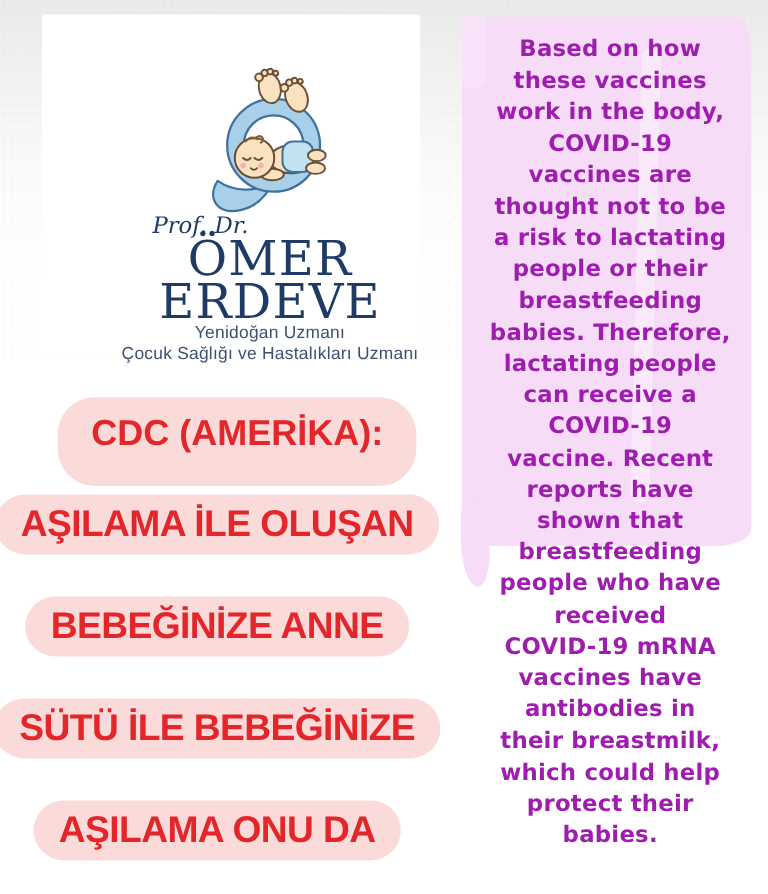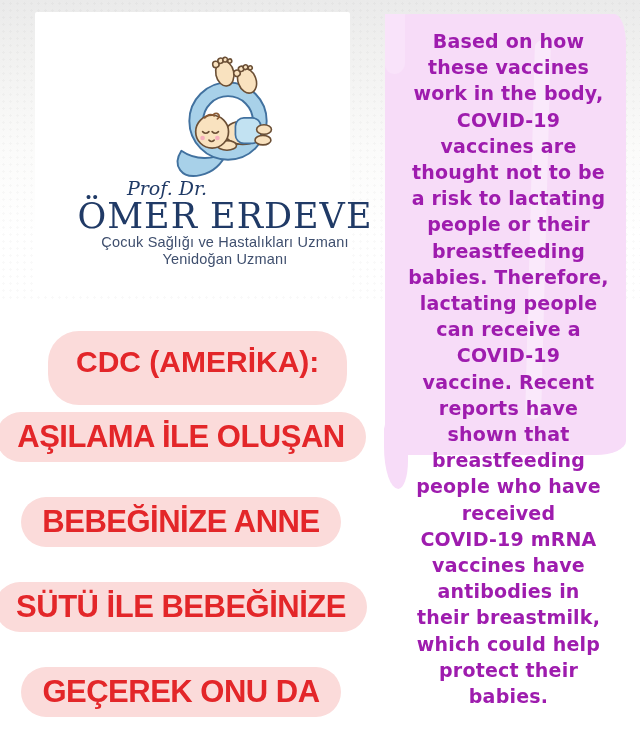--- a/index.html
+++ b/index.html
@@ -20,21 +20,21 @@
   }
   .logo-icon{position:absolute;left:122px;top:42px;width:142px;height:132px;}
   .logo-text{position:absolute;left:30px;top:166px;width:320px;text-align:center;color:#203a66;}
   .prof-script{
     display:block;position:relative;left:-58px;
     font-family:"DejaVu Serif",serif;font-style:italic;font-weight:400;
     font-size:19px;line-height:20px;
   }
   .doctor-name{
     display:block;font-family:"DejaVu Serif",serif;font-weight:500;
-    font-size:35px;line-height:36px;letter-spacing:1px;
+    font-size:40px;line-height:36px;letter-spacing:1px;
   }
   .doctor-sub{
     display:block;font-size:14.5px;line-height:17px;color:#3f4f6e;letter-spacing:0.2px;
   }
   
   .cdc-pill{
     position:absolute;left:48px;top:331px;
     background:#fbdbda;border-radius:31px;
     padding:0 28px;height:74px;line-height:61px;
     font-size:30px;font-weight:bold;color:#e32629;letter-spacing:0px;
@@ -120,34 +120,34 @@
           <circle cx="-6.5" cy="-10" r="3" fill="#f9e2bf"></circle>
           <circle cx="-1.5" cy="-12.5" r="2.5" fill="#f9e2bf"></circle>
           <circle cx="3" cy="-12.6" r="2.2" fill="#f9e2bf"></circle>
           <circle cx="7" cy="-10.5" r="1.9" fill="#f9e2bf"></circle>
         </g>
       </g>
     </svg>
     <div class="logo-text">
       <span class="prof-script">Prof. Dr.</span>
       <span class="doctor-name">ÖMER ERDEVE</span>
+      <span class="doctor-sub">Yenidoğan Uzmanı</span>
       <span class="doctor-sub">Çocuk Sağlığı ve Hastalıkları Uzmanı</span>
-      <span class="doctor-sub">Yenidoğan Uzmanı</span>
     </div>
   </div>
 
   <div class="cdc-pill">
     <span>CDC (AMERİKA):</span>
   </div>
 
   <div class="claim-block">
     <span class="claim-line">AŞILAMA İLE OLUŞAN</span>
     <span class="claim-line">BEBEĞİNİZE ANNE</span>
     <span class="claim-line">SÜTÜ İLE BEBEĞİNİZE</span>
-    <span class="claim-line">GEÇEREK ONU DA</span>
+    <span class="claim-line">AŞILAMA ONU DA</span>
     <span class="claim-line">KORUYABİLİR</span>
   </div>
 
   <div class="right-col">
     <div class="brush-bg">
       <div class="brush-patch"></div>
     </div>
     <div class="quote-text">Based on how
 these vaccines
 work in the body,

